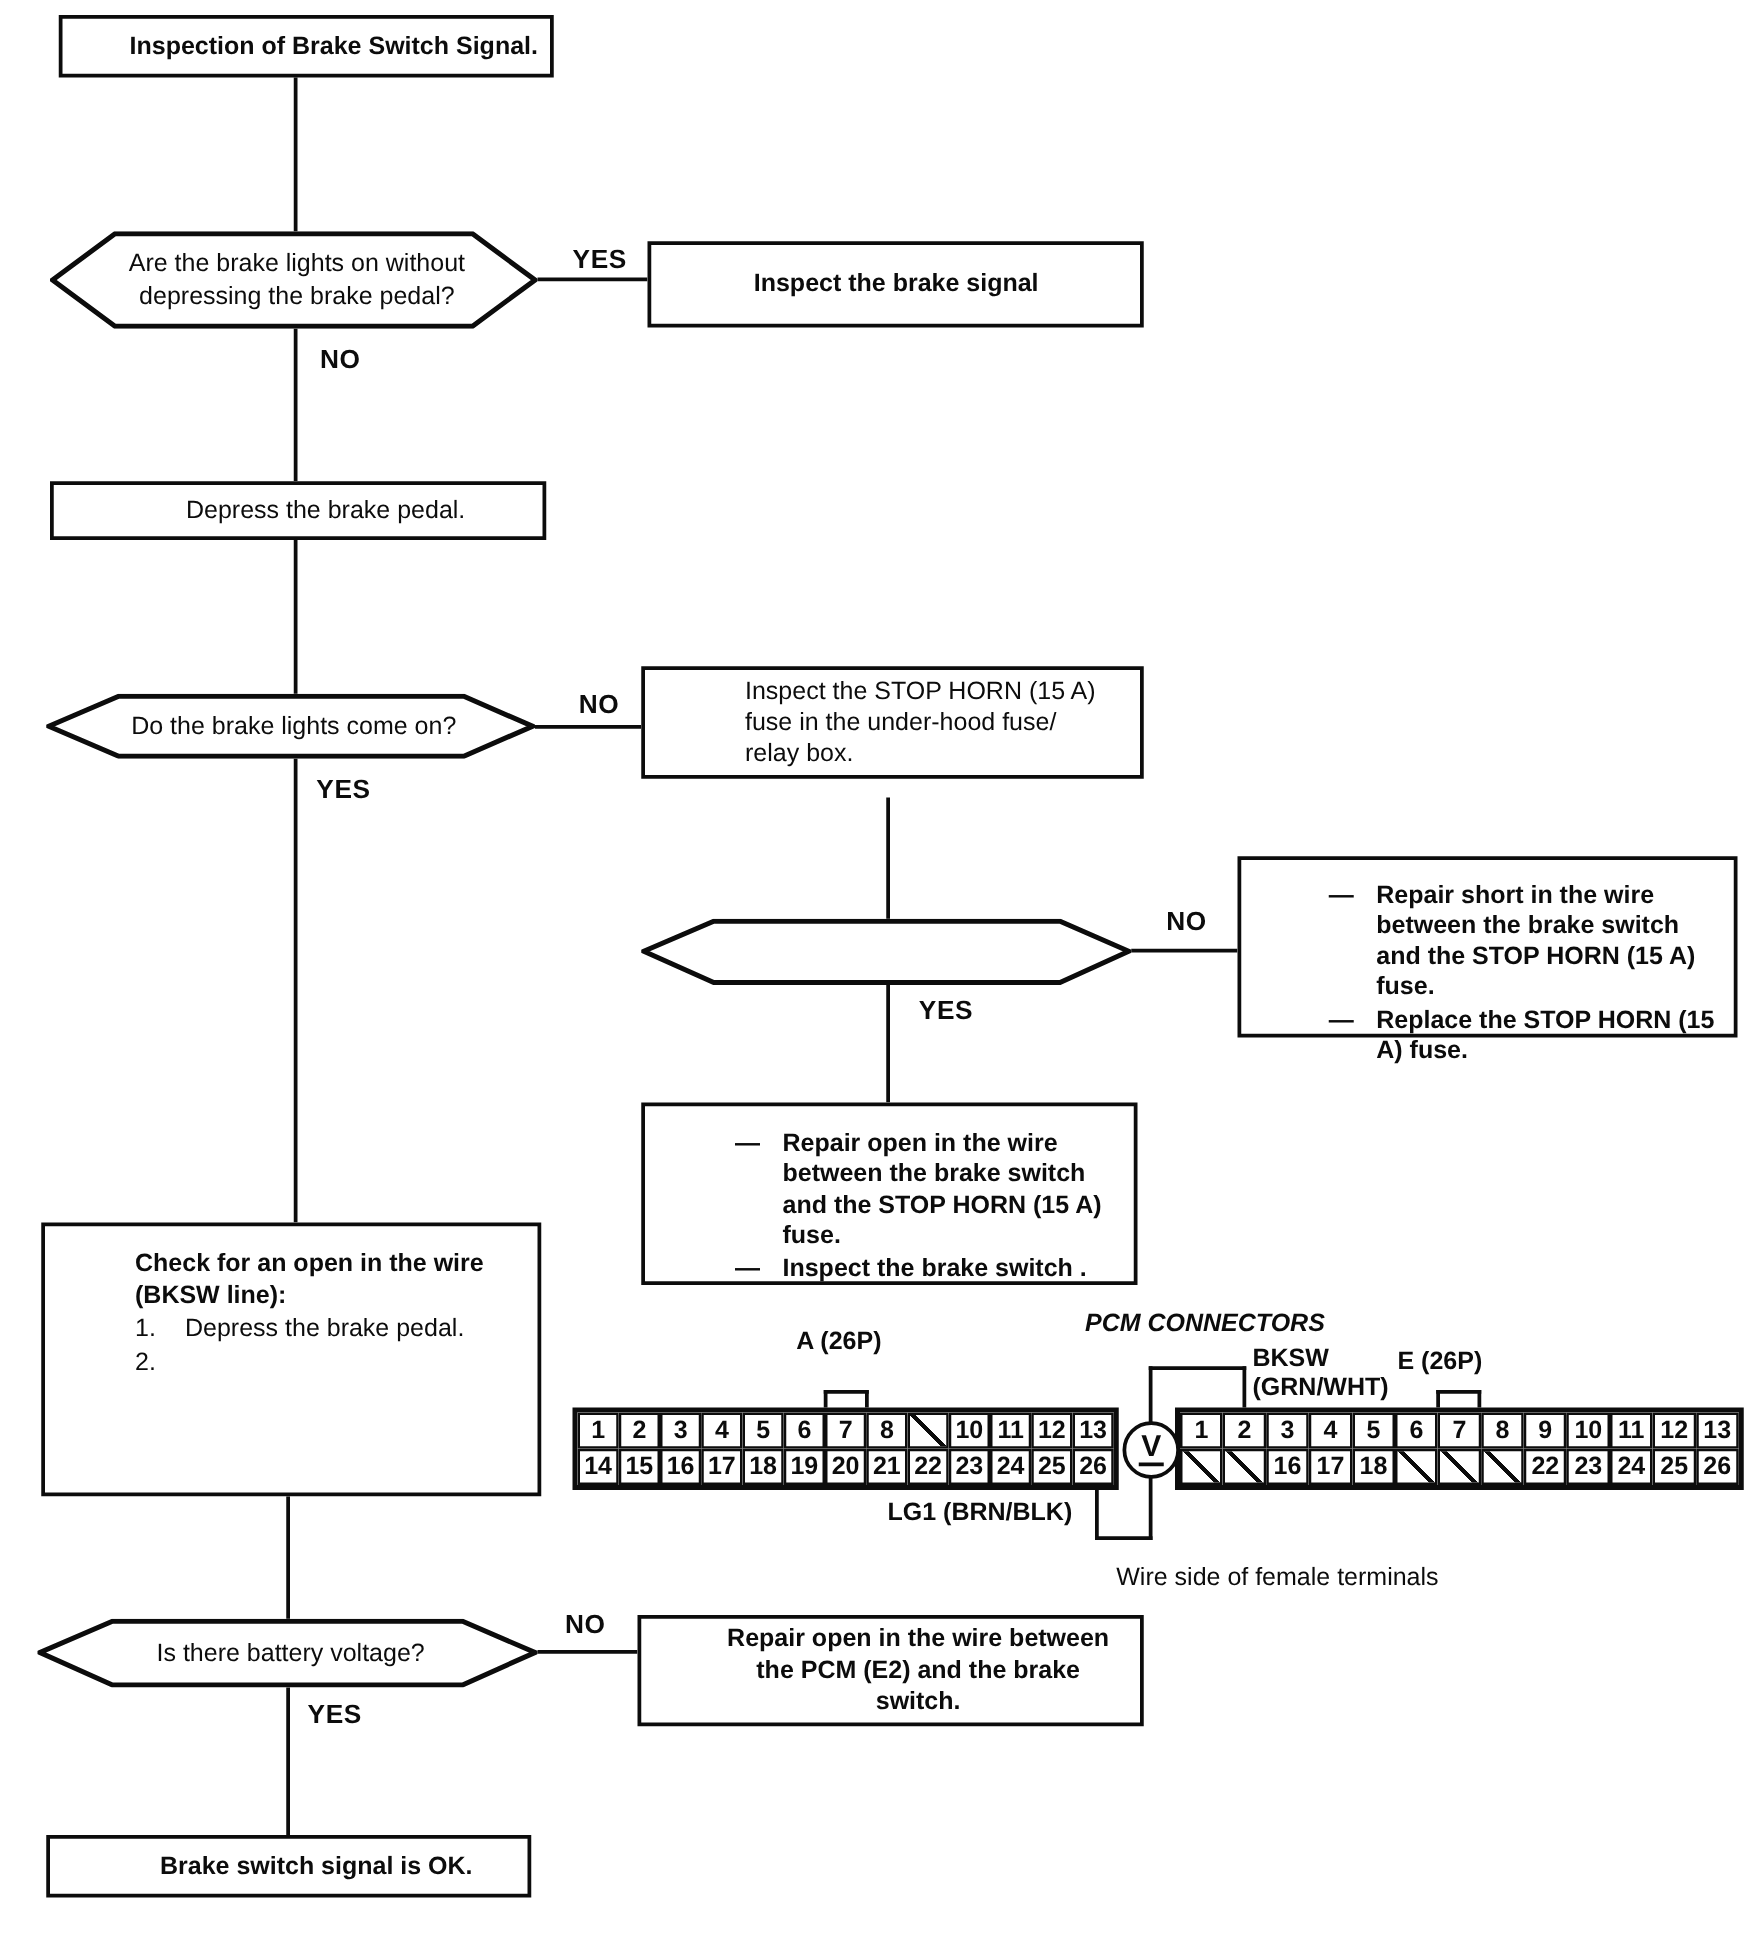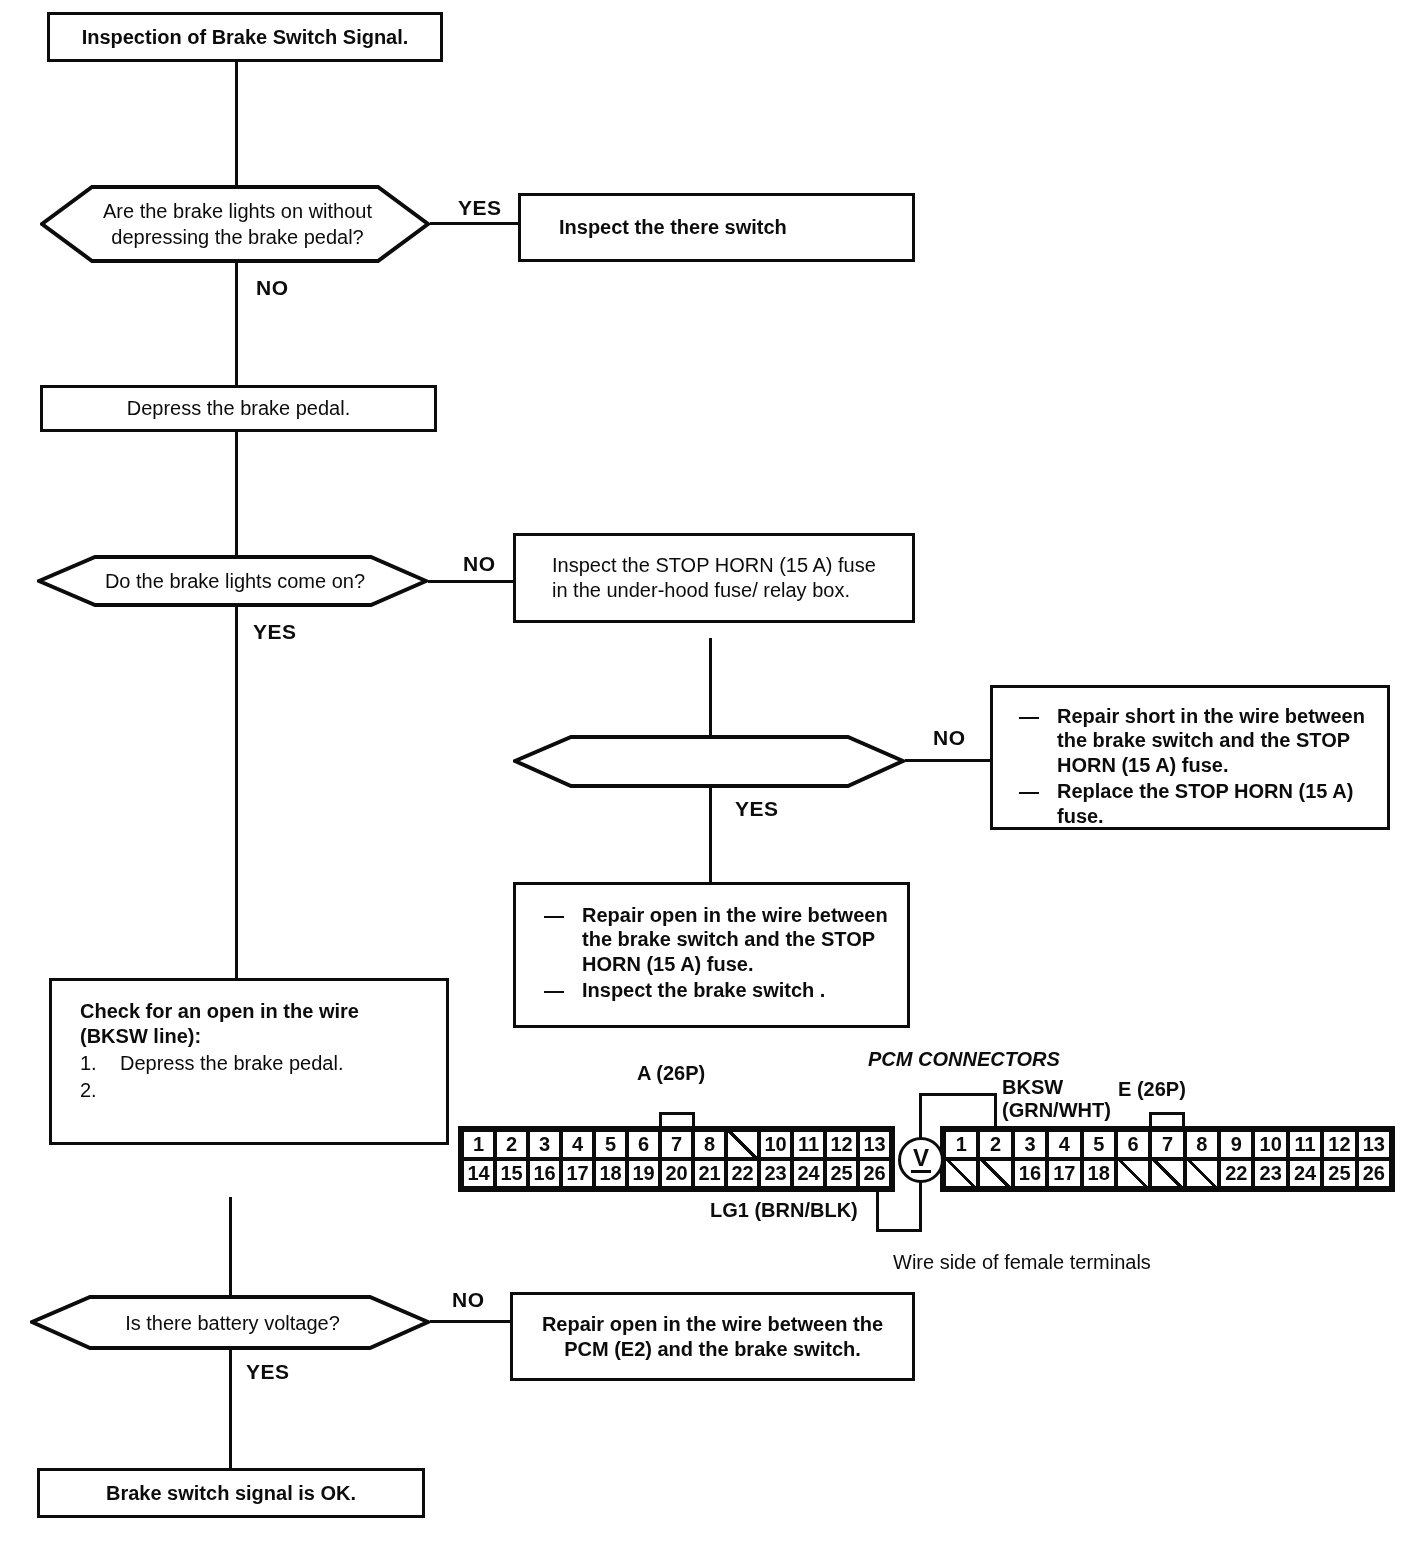--- a/index.html
+++ b/index.html
@@ -7,21 +7,21 @@
   body {
     width:1408px; height:1558px; position:relative; overflow:hidden;
     font-family:"Liberation Sans","DejaVu Sans",sans-serif;
     color:#0c0c0c;
   }
   .abs { position:absolute; }
   .box {
     position:absolute; border:3px solid #0c0c0c; background:#fff;
     display:flex; align-items:center;
   }
-  .box .txt { width:100%; }
+  .box .txt { width:100%;padding-left:44px; }
   .bold { font-weight:bold; }
   .center { justify-content:center; text-align:center; }
   .vline { position:absolute; width:3px; background:#0c0c0c; }
   .hline { position:absolute; height:3px; background:#0c0c0c; }
   .branch-label { position:absolute; font-weight:bold; font-size:21px; letter-spacing:0.5px; }
   .hex { position:absolute; }
   .hex svg { position:absolute; left:0; top:0; width:100%; height:100%; }
   .hex .txt {
     position:absolute; left:60px; right:55px; top:0; bottom:0;
     display:flex; align-items:center; font-size:20px; line-height:1.3;text-align:center;
@@ -77,21 +77,21 @@
 <div class="hex" style="left:40px; top:185px; width:390px; height:78px;">
   <svg viewBox="0 0 390 78" preserveAspectRatio="none">
     <polygon points="52,2 338,2 388,39 338,76 52,76 2,39" fill="#fff" stroke="#0c0c0c" stroke-width="4"></polygon>
   </svg>
   <div class="txt">Are the brake lights on without depressing the brake pedal?</div>
 </div>
 <div class="branch-label" style="left:458px; top:196px;">YES</div>
 <div class="branch-label" style="left:256px; top:276px;">NO</div>
 
 <div class="box" style="left:518px; top:193px; width:397px; height:69px; padding-left:38px;">
-  <div class="txt bold" style="font-size:20px;">Inspect the there switch</div>
+  <div class="txt bold" style="font-size:20px;">Inspect the brake signal</div>
 </div>
 
 <div class="box center" style="left:40px; top:385px; width:397px; height:47px;">
   <div class="txt" style="font-size:20px;">Depress the brake pedal.</div>
 </div>
 
 <div class="hex" style="left:37px; top:555px; width:391px; height:52px;">
   <svg viewBox="0 0 391 52" preserveAspectRatio="none">
     <polygon points="58,2 334,2 389,26 334,50 58,50 2,26" fill="#fff" stroke="#0c0c0c" stroke-width="4"></polygon>
   </svg>
@@ -131,21 +131,21 @@
       <span class="dash">—</span>
       <span class="itx">Repair open in the wire between the brake switch and the STOP HORN (15 A) fuse.</span>
     </div>
     <div class="dash-item">
       <span class="dash">—</span>
       <span class="itx">Inspect the brake switch .</span>
     </div>
   </div>
 </div>
 
-<div class="box" style="left:33px; top:978px; width:400px; height:167px; padding:18px 14px 10px 28px; align-items:flex-start;margin-left:16px;">
+<div class="box" style="left:33px; top:978px; width:400px; height:219px; padding:18px 14px 10px 28px; align-items:flex-start;">
   <div class="txt" style="font-size:20px; line-height:1.25;">
     <div class="bold">Check for an open in the wire (BKSW line):</div>
     <div class="step">
       <span class="num">1.</span>
       <span class="stx">Depress the brake pedal.</span>
     </div>
     <div class="step">
       <span class="num">2.</span>
     </div>
   </div>

